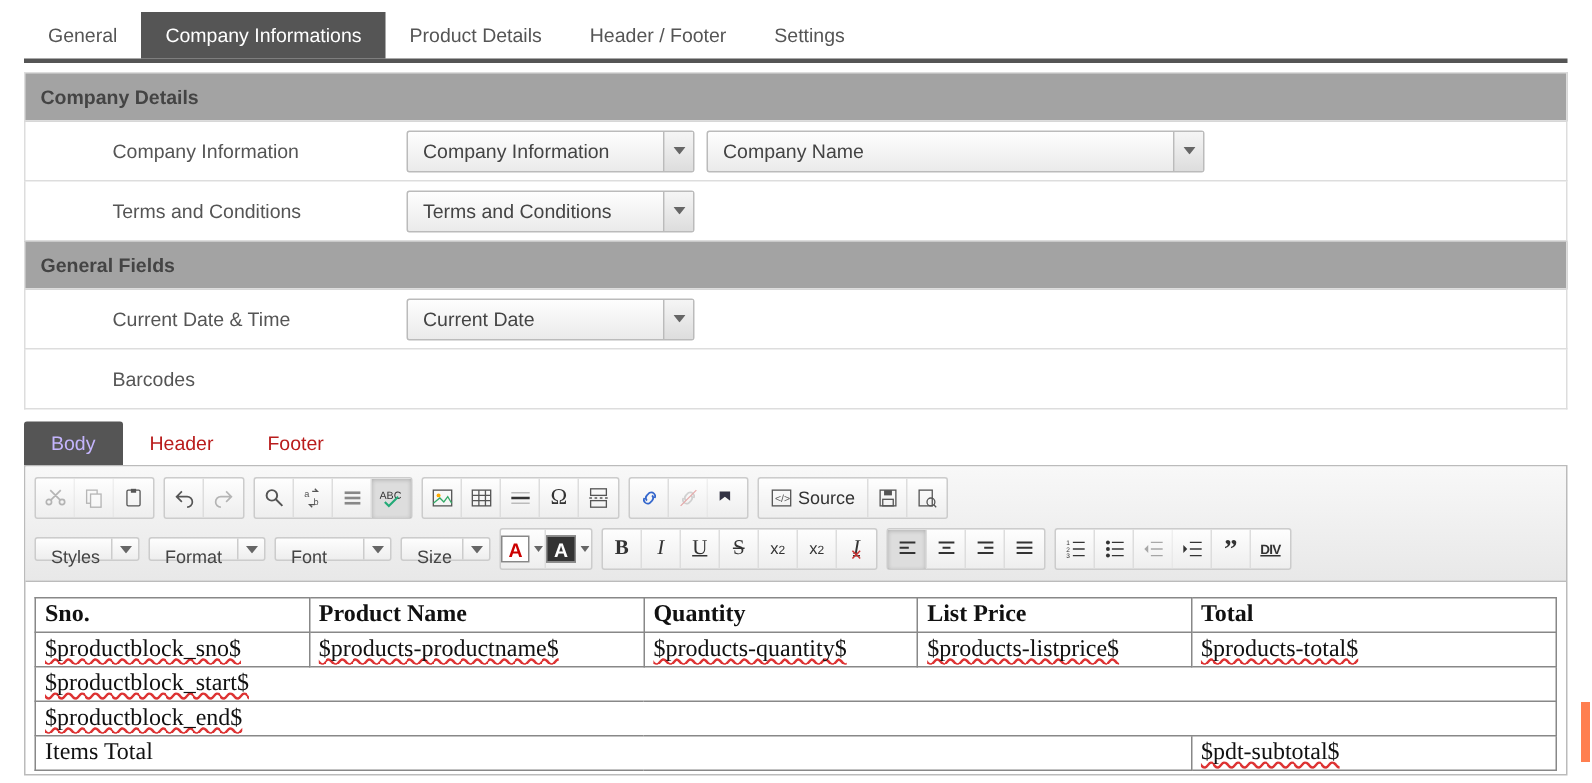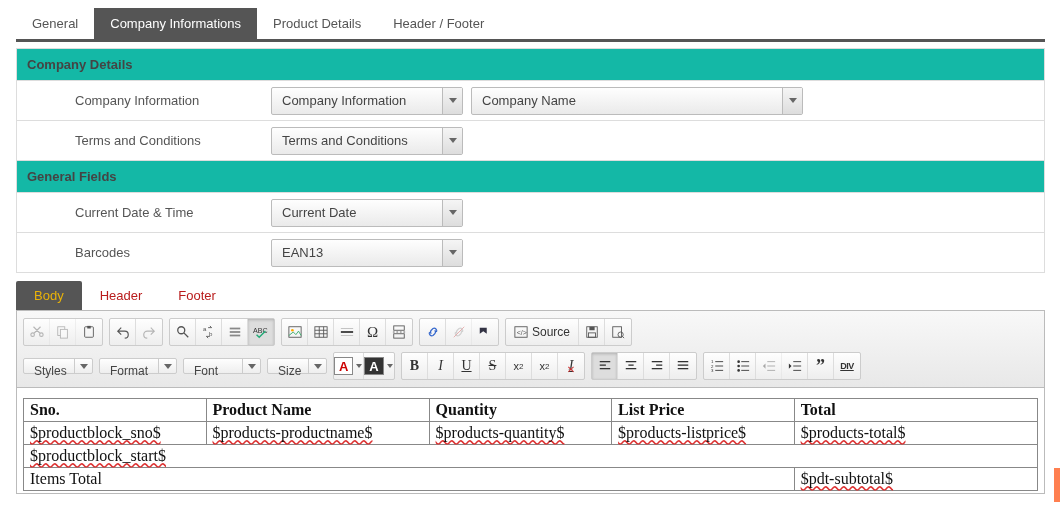--- a/index.html
+++ b/index.html
@@ -22,21 +22,21 @@
     color: #555;
     cursor: pointer;
     font-weight: 500;
   }
   .main-tab.active {
     background: #555;
     color: #fff;
   }
   
   .section-header {
-    background: #14b8a6;
+    background: #a3a3a3;
     border: 1px solid #ddd;
     padding: 8px 10px;
     font-weight: 600;
     color: #444;
   }
   
   .field-row {
     display: flex;
     border: 1px solid #ddd;
     border-top: none;
@@ -86,21 +86,21 @@
     margin-top: 8px;
   }
   .sub-tab {
     padding: 7px 18px;
     color: #b91c1c;
     cursor: pointer;
     font-weight: 500;
   }
   .sub-tab.active {
     background: #555;
-    color: #eab308;
+    color: #c4b5fd;
     border-radius: 2px 2px 0 0;
   }
   
   .editor-wrap {
     border: 1px solid #bbb;
     background: #fff;
   }
   .toolbar {
     background: linear-gradient(#f8f8f8, #e8e8e8);
     border-bottom: 1px solid #bbb;
@@ -206,20 +206,21 @@
   svg { display:block; }
 </style>
 </head>
 <body>
 
 <div class="main-tabs">
   <div class="main-tab">General</div>
   <div class="main-tab active">Company Informations</div>
   <div class="main-tab">Product Details</div>
   <div class="main-tab">Header / Footer</div>
+  <div class="main-tab">Settings</div>
 </div>
 
 <div style="height:6px"></div>
 
 <div class="section-header">Company Details</div>
 
 <div class="field-row">
   <div class="field-label">Company Information</div>
   <div class="field-controls">
     <div class="dropdown">
@@ -266,30 +267,20 @@
           <svg viewBox="0 0 8 5">
             <path d="M0 0 L8 0 L4 5 Z" fill="#666"></path>
           </svg>
         </span>
     </div>
   </div>
 </div>
 
 <div class="field-row">
   <div class="field-label">Barcodes</div>
-  <div class="field-controls">
-    <div class="dropdown">
-      <span class="dd-label">EAN13</span>
-      <span class="dd-arrow">
-          <svg viewBox="0 0 8 5">
-            <path d="M0 0 L8 0 L4 5 Z" fill="#666"></path>
-          </svg>
-        </span>
-    </div>
-  </div>
 </div>
 
 <div class="sub-tabs-row">
   <div class="sub-tab active">Body</div>
   <div class="sub-tab">Header</div>
   <div class="sub-tab">Footer</div>
 </div>
 
 <div class="editor-wrap">
   <div class="toolbar">
@@ -581,20 +572,23 @@
         <td><span class="wavy">$productblock_sno$</span></td>
         <td><span class="wavy">$products-productname$</span></td>
         <td><span class="wavy">$products-quantity$</span></td>
         <td><span class="wavy">$products-listprice$</span></td>
         <td><span class="wavy">$products-total$</span></td>
       </tr>
       <tr>
         <td colspan="5"><span class="wavy">$productblock_start$</span></td>
       </tr>
       <tr>
+        <td colspan="5"><span class="wavy">$productblock_end$</span></td>
+      </tr>
+      <tr>
         <td colspan="4">Items Total</td>
         <td><span class="wavy">$pdt-subtotal$</span></td>
       </tr>
     </tbody>
       </table>
     <div class="right-accent"></div>
   </div>
 </div>
 
 </body></html>

